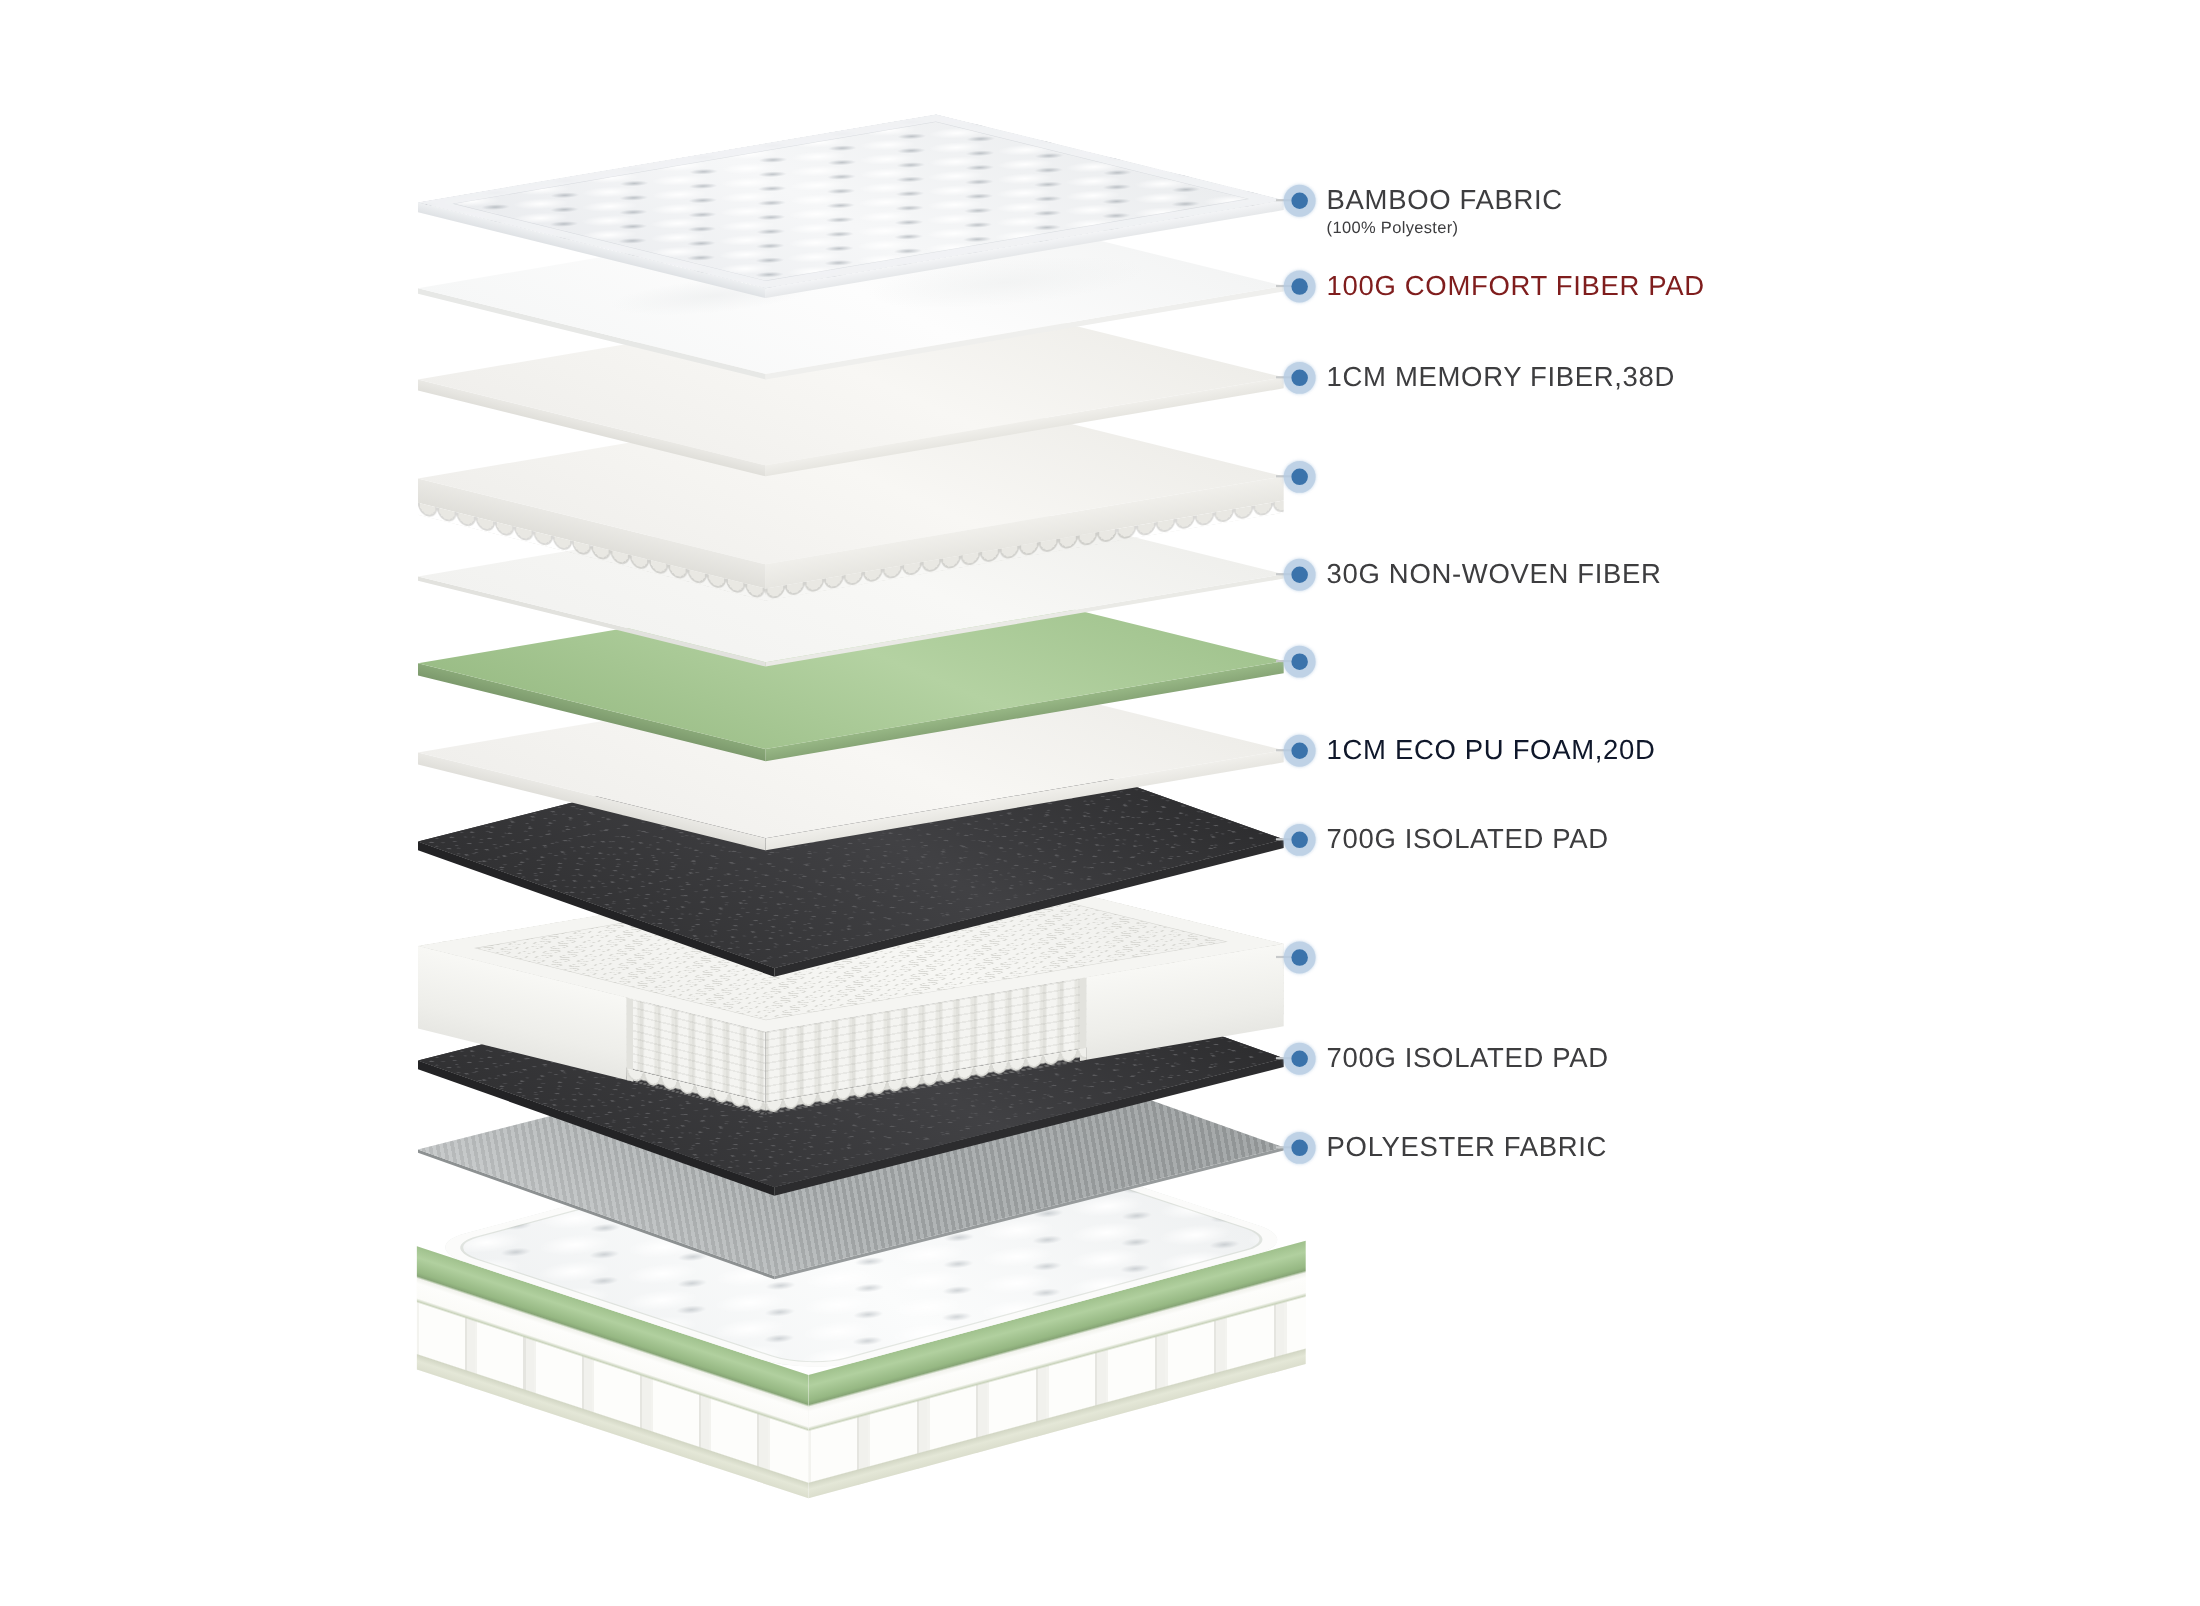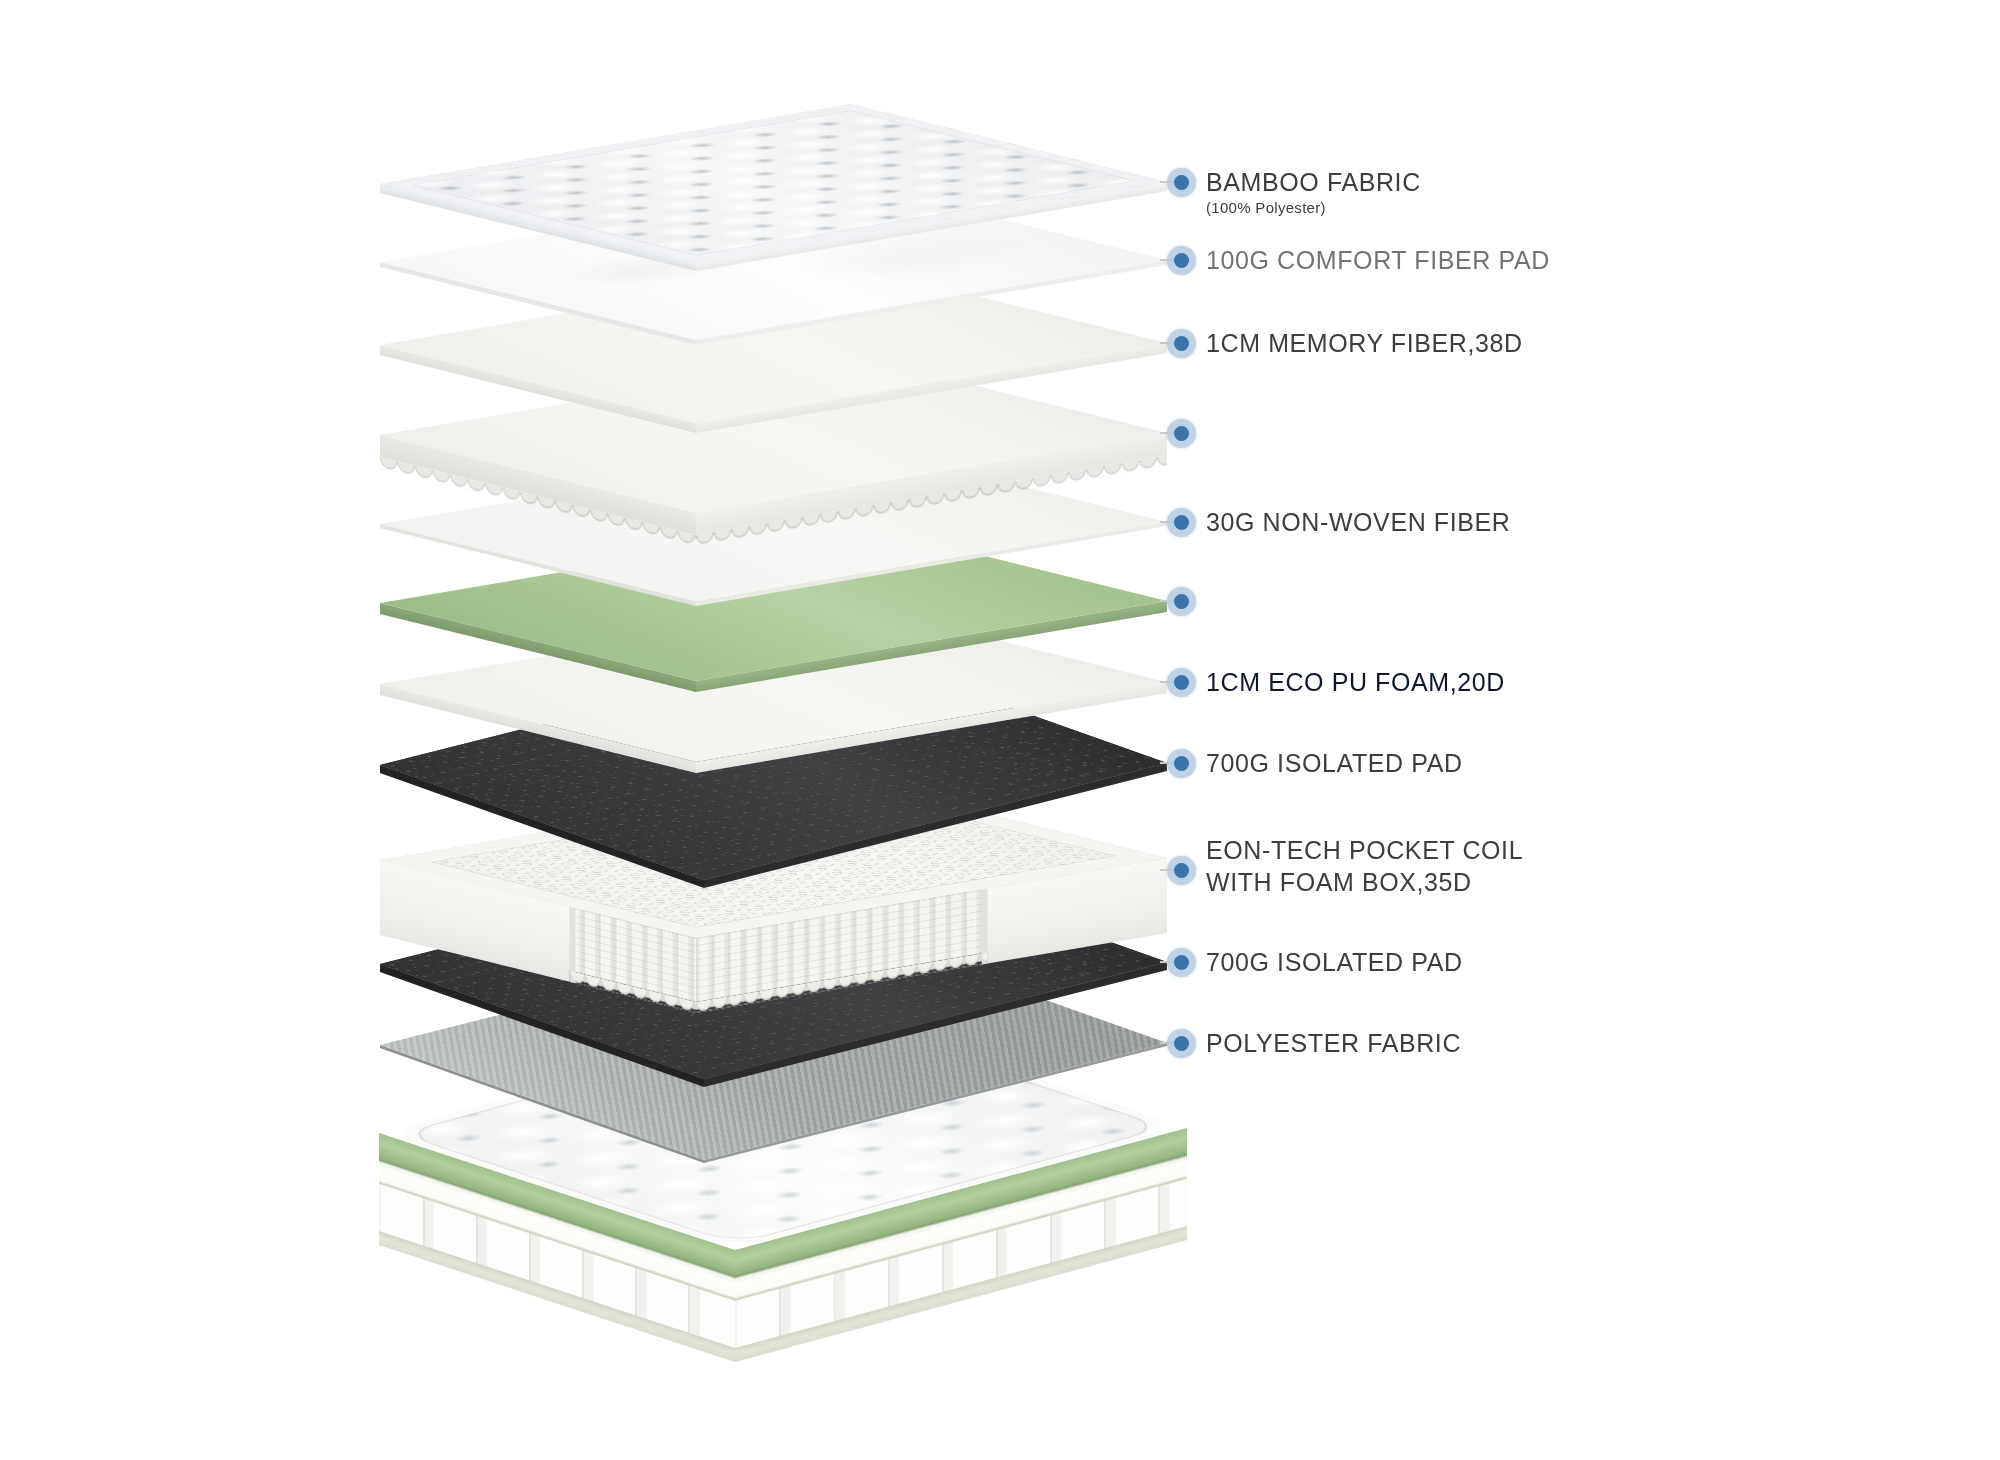--- a/index.html
+++ b/index.html
@@ -203,21 +203,21 @@
     </div>
     <div class="label-row" style="left: 1182px; top: 182px; color: rgb(61, 61, 63); transform: translateY(-16px);">
       <div class="label-main">BAMBOO FABRIC</div>
       <div class="label-sub">(100% Polyester)</div>
     </div>
     <div class="leader" style="left: 1136px; top: 259px; background: rgb(200, 202, 203);"></div>
     <div class="marker" style="left: 1143px; top: 246px;">
       <div class="halo" style="background: rgb(181, 203, 226);"></div>
       <div class="dot" style="background: rgb(59, 115, 171);"></div>
     </div>
-    <div class="label-row" style="left: 1182px; top: 260px; color: #737373; transform: translateY(-50%);">
+    <div class="label-row" style="left: 1182px; top: 260px; color: #7f1d1d; transform: translateY(-50%);">
       <div class="label-main">100G COMFORT FIBER PAD</div>
     </div>
     <div class="leader" style="left: 1136px; top: 342px; background: rgb(200, 202, 203);"></div>
     <div class="marker" style="left: 1143px; top: 329px;">
       <div class="halo" style="background: rgb(181, 203, 226);"></div>
       <div class="dot" style="background: rgb(59, 115, 171);"></div>
     </div>
     <div class="label-row" style="left: 1182px; top: 343px; color: rgb(61, 61, 63); transform: translateY(-50%);">
       <div class="label-main">1CM MEMORY FIBER,38D</div>
     </div>
@@ -253,24 +253,20 @@
       <div class="dot" style="background: rgb(59, 115, 171);"></div>
     </div>
     <div class="label-row" style="left: 1182px; top: 763px; color: rgb(61, 61, 63); transform: translateY(-50%);">
       <div class="label-main">700G ISOLATED PAD</div>
     </div>
     <div class="leader" style="left: 1136px; top: 869px; background: rgb(200, 202, 203);"></div>
     <div class="marker" style="left: 1143px; top: 856px;">
       <div class="halo" style="background: rgb(181, 203, 226);"></div>
       <div class="dot" style="background: rgb(59, 115, 171);"></div>
     </div>
-    <div class="label-row" style="left: 1182px; top: 870px; color: rgb(61, 61, 63); transform: translateY(-36px);">
-      <div class="label-main">EON-TECH POCKET COIL</div>
-      <div class="label-main">WITH FOAM BOX,35D</div>
-    </div>
     <div class="leader" style="left: 1136px; top: 961px; background: rgb(200, 202, 203);"></div>
     <div class="marker" style="left: 1143px; top: 948px;">
       <div class="halo" style="background: rgb(181, 203, 226);"></div>
       <div class="dot" style="background: rgb(59, 115, 171);"></div>
     </div>
     <div class="label-row" style="left: 1182px; top: 962px; color: rgb(61, 61, 63); transform: translateY(-50%);">
       <div class="label-main">700G ISOLATED PAD</div>
     </div>
     <div class="leader" style="left: 1136px; top: 1042px; background: rgb(200, 202, 203);"></div>
     <div class="marker" style="left: 1143px; top: 1029px;">

